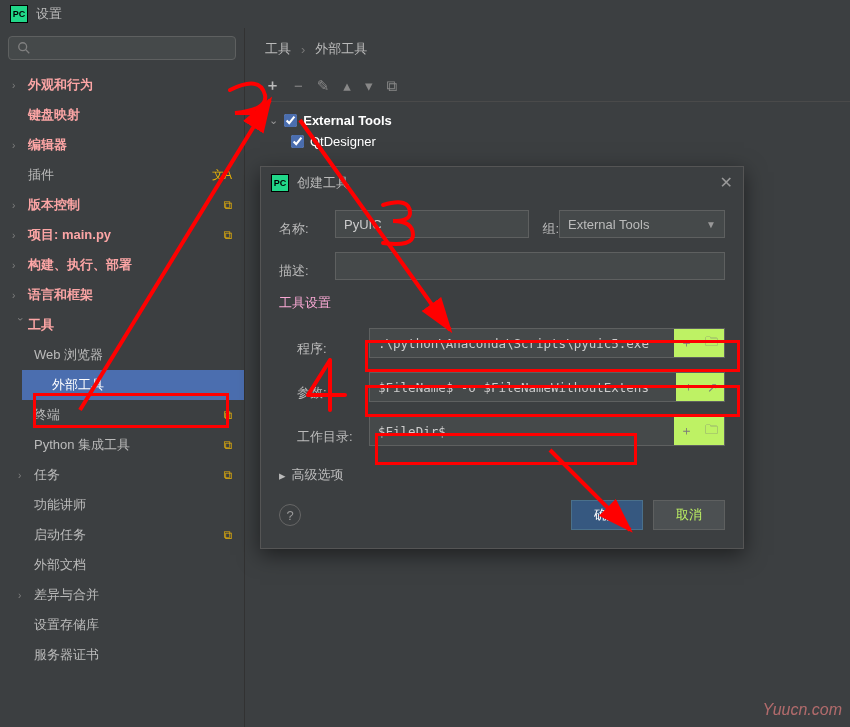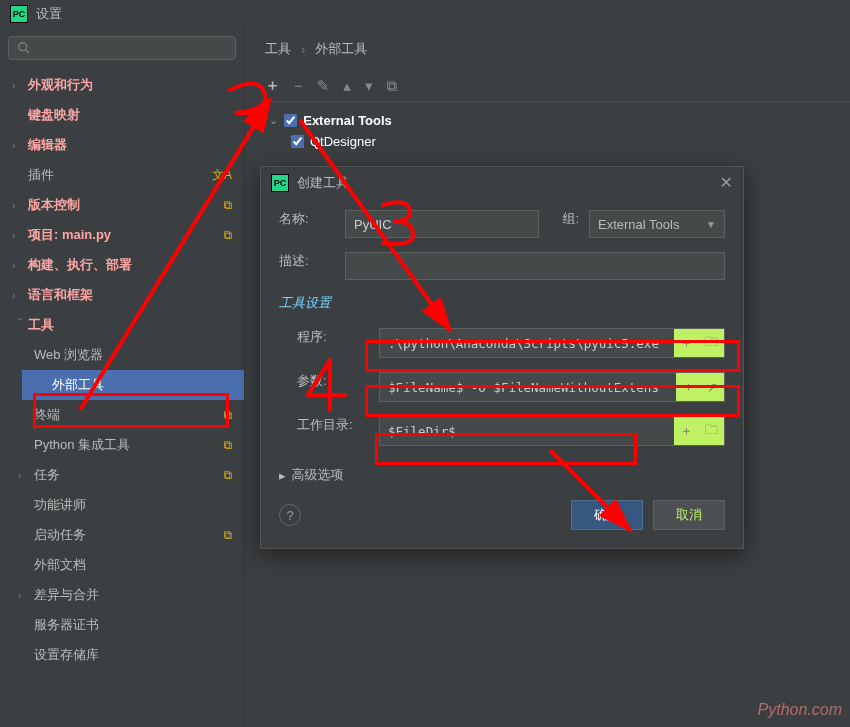--- a/index.html
+++ b/index.html
@@ -91,21 +91,21 @@
   padding: 0;
 }
 .dialog-header {
   display: flex; align-items: center; gap: 8px;
   padding: 6px 10px;
   color: #bbb;
 }
 .dialog-header .close { margin-left: auto; color:#999; cursor:pointer; font-size:16px;}
 .dialog-body { padding: 12px 18px 18px 18px; }
 .form-row {
-  display: flex; align-items: flex-start; gap: 10px;
+  display: flex; align-items: flex-end; 
   margin-bottom: 14px;
 }
 .form-row .lbl { width: 56px; }
 .form-row .lbl.wide { width: 72px; }
 .input {
   background: #45494a;
   border: 1px solid #5e6060;
   padding: 4px 8px;
   color: #ccc;
   height: 28px;
@@ -113,21 +113,21 @@
   font-family: inherit;
   font-size:13px;
 }
 .input.mono { font-family: Consolas, monospace; font-size:12.5px; }
 .dropdown {
   display: flex; align-items: center; justify-content: space-between;
   background: #45494a; border: 1px solid #5e6060;
   padding: 4px 8px; height: 28px; flex:1;
 }
 .dropdown .dd-arrow { color:#999; font-size:10px;}
-.section-title { margin: 10px 0 16px 0; color:#7dd3fc;font-style:italic;}
+.section-title { margin: 10px 0 16px 0; color:#f9a8d4;}
 .inset { padding-left: 18px; }
 .input-group { display:flex; align-items:center; flex:1; background:#bef264; border:1px solid #5e6060;}
 .input-group .input { border:none; }
 .input-group .ibtn { padding:0 6px; color:#7a7a7a; cursor:pointer;}
 .adv { display:flex; align-items:center; gap:6px; margin: 20px 0 10px 0; cursor:pointer;}
 .help-row { display:flex; align-items:center; margin-top:16px;}
 .help { width:22px;height:22px;border:1px solid #666;border-radius:50%;display:flex;align-items:center;justify-content:center;color:#999;}
 .buttons { margin-left:auto; display:flex; gap:10px;}
 .btn2 {
   padding: 5px 22px; background:#4c5052; border:1px solid #5e6060; color:#bef264; cursor:pointer;
@@ -223,24 +223,24 @@
           <span class="tool-icon">⧉</span>
         </div>
       <div class="tree-item">
           <span class="label">外部文档</span>
         </div>
       <div class="tree-item">
           <span class="arrow" style="margin-left:-16px">›</span>
           <span class="label">差异与合并</span>
         </div>
       <div class="tree-item">
+          <span class="label">设置存储库</span>
+        </div>
+      <div class="tree-item">
           <span class="label">服务器证书</span>
-        </div>
-      <div class="tree-item">
-          <span class="label">设置存储库</span>
         </div>
     </div>
   </div>
 
   <div class="content">
     <div class="breadcrumb">
       <span>工具</span>
       <span class="sep">›</span>
       <span>外部工具</span>
     </div>
@@ -360,13 +360,13 @@
 <svg class="red-scribble" style="left:220px;top:75px;width:60px;height:60px">
   <path d="M10 15 Q40 0 45 20 Q48 35 15 38 L45 38" stroke="#ff0000" stroke-width="4" fill="none" stroke-linecap="round"></path>
 </svg>
 <svg class="red-scribble" style="left:375px;top:195px;width:50px;height:55px">
   <path d="M8 10 Q35 2 35 18 Q35 26 18 26 Q38 26 38 40 Q38 52 8 48" stroke="#ff0000" stroke-width="4" fill="none" stroke-linecap="round"></path>
 </svg>
 <svg class="red-scribble" style="left:300px;top:355px;width:55px;height:65px">
   <path d="M30 5 L30 55 M30 5 L8 40 L45 40" stroke="#ff0000" stroke-width="4" fill="none" stroke-linecap="round" stroke-linejoin="round"></path>
 </svg>
 
-<div class="watermark">Python.com</div>
+<div class="watermark">Yuucn.com</div>
 
 </body></html>

